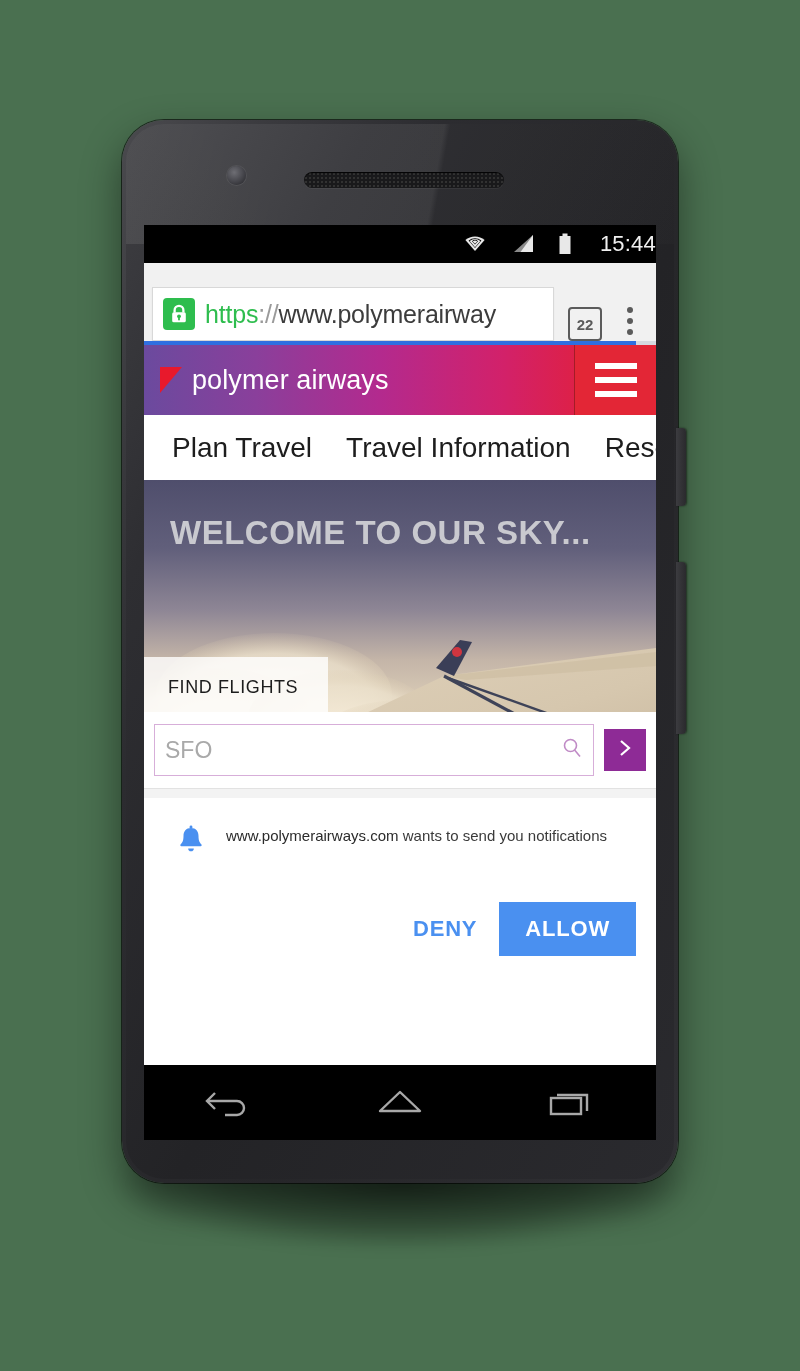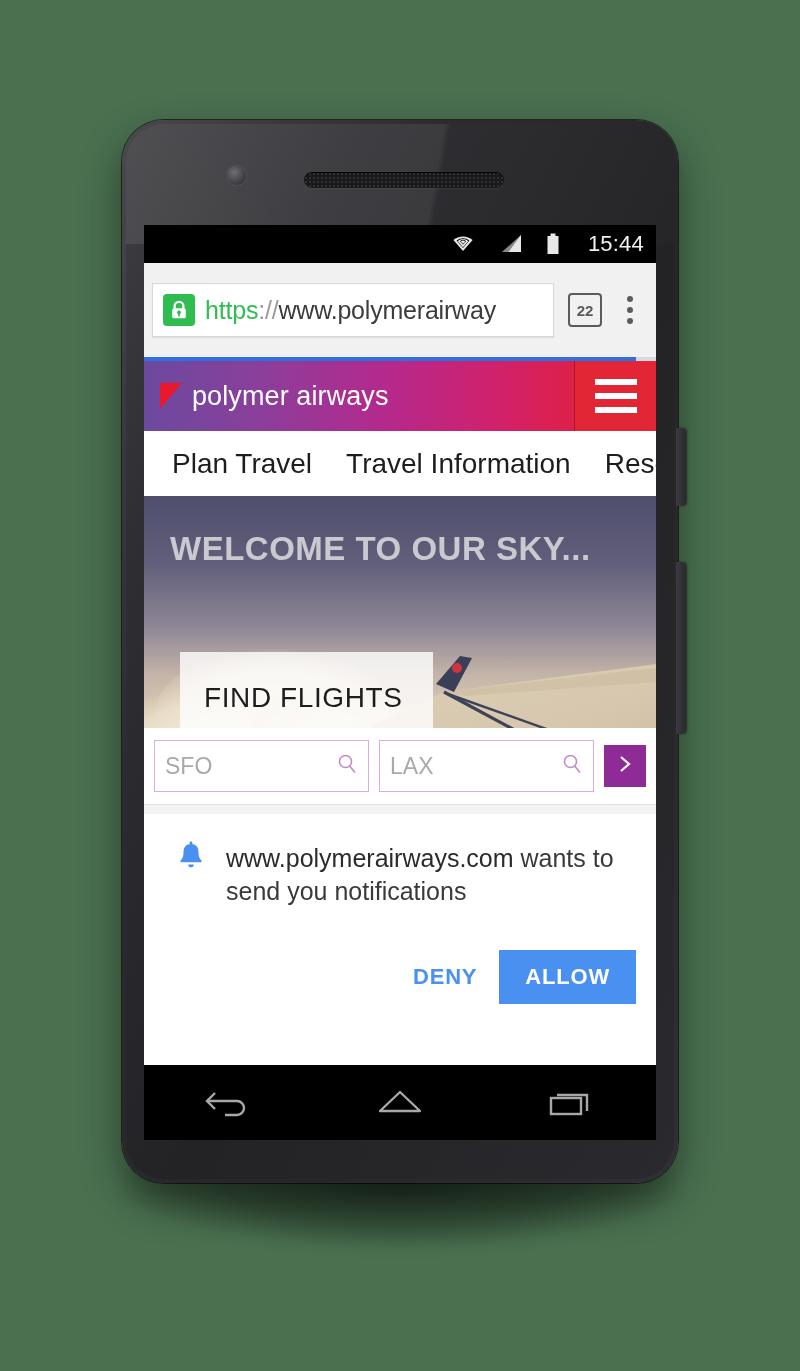--- a/index.html
+++ b/index.html
@@ -78,30 +78,30 @@
   .screen{
     position:absolute; left:144px; top:225px;
     width:512px; height:915px;
     background:#fff; overflow:hidden;
   }
 
   
   .statusbar{
     height:38px; background:#000; color:#e8e8e8;
     display:flex; align-items:center; justify-content:flex-end;
-    padding-right:12px; gap:24px;
+    padding-right:0; gap:24px;
     font-size:21px;
   }
   .sb-clock{ font-size:22px; letter-spacing:.2px; color:#f0f0f0; margin-left:4px;}
   .icon-wifi, .icon-signal, .icon-battery{ display:block; }
 
   
   .toolbar{
-    height:94px; background:#f1f1f1;
-    display:flex; align-items:center; padding:0 8px; gap:6px;
+    height:78px; background:#f1f1f1;
+    display:flex; align-items:flex-end; padding:0 8px; gap:6px;
     position:relative;
   }
   .omnibox{
     flex:1; height:54px; background:#fff;
     border:1px solid #d8d8d8;
     display:flex; align-items:center; padding:0 10px;
     overflow:hidden;
     box-shadow:0 1px 1px rgba(0,0,0,.07);
   }
   .lock-chip{
@@ -167,22 +167,22 @@
   .hero-title{
     position:absolute; left:26px; top:34px;
     font-size:33px; font-weight:bold; color:#c9c9cf;
     letter-spacing:.5px;
   }
 
   
   .ff-tab{
     position:absolute; left:0; bottom:0;
     background:rgba(255,255,255,.80);
-    padding:30px 30px 14px 24px;
-    font-size:28px; color:#1d1d1d; letter-spacing:.6px;margin-left:36px;
+    padding:20px 30px 14px 24px;
+    font-size:18px; color:#1d1d1d; letter-spacing:.6px;
   }
 
   
   .search-row{
     background:#fff; display:flex; align-items:center;
     padding:12px 10px; gap:10px;
   }
   .search-field{
     flex:1; height:52px; border:1px solid #d7aed9; background:#fff;
     display:flex; align-items:center; padding:0 10px; position:relative;
@@ -192,21 +192,21 @@
     width:42px; height:42px; background:#8e2b96; flex:0 0 auto;
     display:flex; align-items:center; justify-content:center;
   }
 
   
   .divider-strip{ height:10px; background:#f3f3f3; border-top:1px solid #e2e2e2; }
 
   
   .perm-dialog{ background:#fff; padding:26px 20px 18px 20px; }
   .perm-body{ display:flex; gap:20px; align-items:flex-start; padding-left:12px; }
-  .perm-text{ font-size:25px; line-height:1.32; color:#3a3a3a; padding-top:2px; }
+  .perm-text{ font-size:15px; line-height:1.32; color:#3a3a3a; padding-top:2px; }
   .perm-origin{ color:#2b2b2b; }
   .perm-actions{
     display:flex; align-items:center; justify-content:flex-end;
     margin-top:42px;
   }
   .btn-deny{
     background:transparent; border:none; color:#4a90f0;
     font-size:22px; font-weight:bold; letter-spacing:.8px;
     padding:12px 22px; cursor:pointer;
   }
@@ -361,29 +361,20 @@
   <div class="search-row">
     <div class="search-field">
       <span class="val">SFO</span>
       <span>
         <svg width="22" height="22" viewBox="0 0 22 22">
           <circle cx="9.5" cy="8.5" r="6" fill="none" stroke="#c08bc6" stroke-width="1.6"></circle>
           <line x1="13.6" y1="13" x2="19" y2="19.5" stroke="#c08bc6" stroke-width="1.6"></line>
         </svg>
       </span>
     </div>
-    <div class="search-field">
-      <span class="val">LAX</span>
-      <span>
-        <svg width="22" height="22" viewBox="0 0 22 22">
-          <circle cx="9.5" cy="8.5" r="6" fill="none" stroke="#c08bc6" stroke-width="1.6"></circle>
-          <line x1="13.6" y1="13" x2="19" y2="19.5" stroke="#c08bc6" stroke-width="1.6"></line>
-        </svg>
-      </span>
-    </div>
     <div class="search-go">
       <span>
         <svg width="18" height="22" viewBox="0 0 18 22">
           <polyline points="5,4 13,11 5,18" fill="none" stroke="#fff" stroke-width="2.2"></polyline>
         </svg>
       </span>
     </div>
   </div>
 
   <div class="divider-strip"></div>

